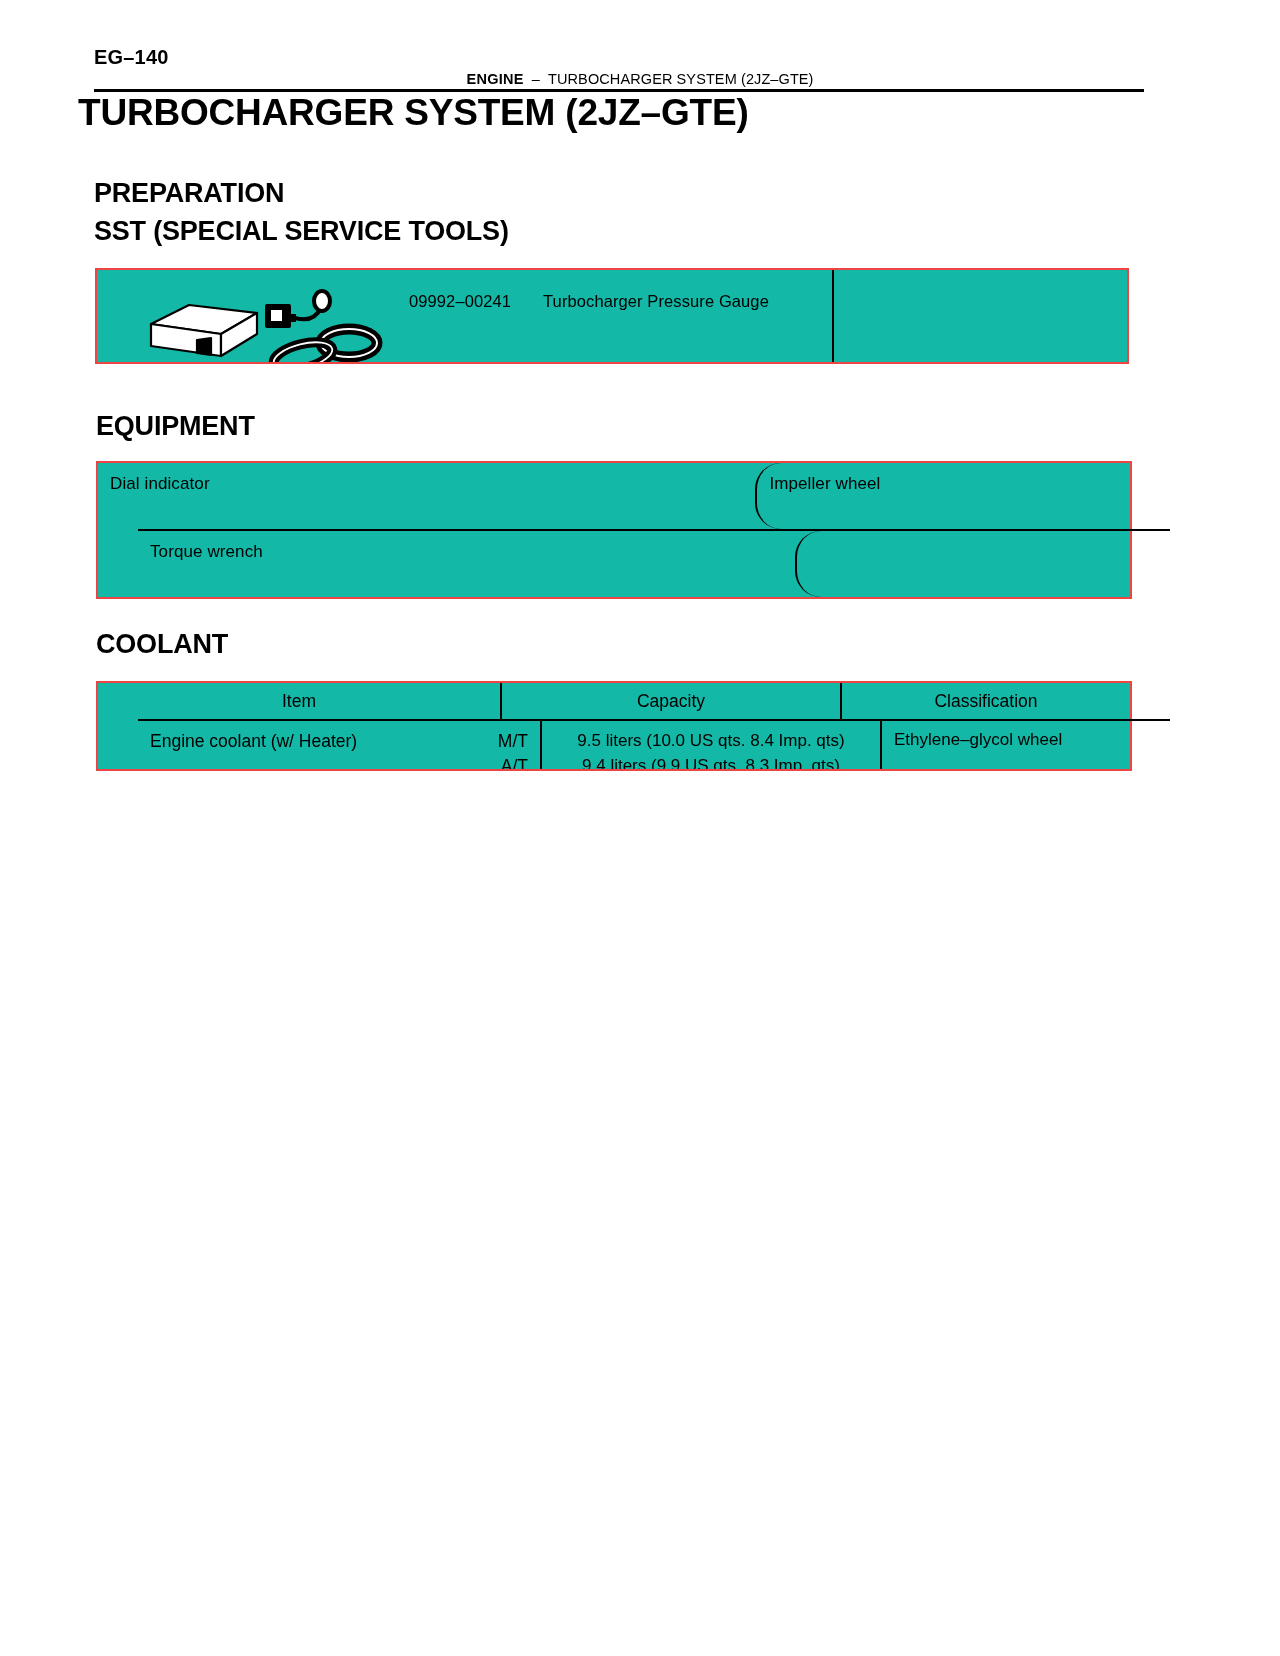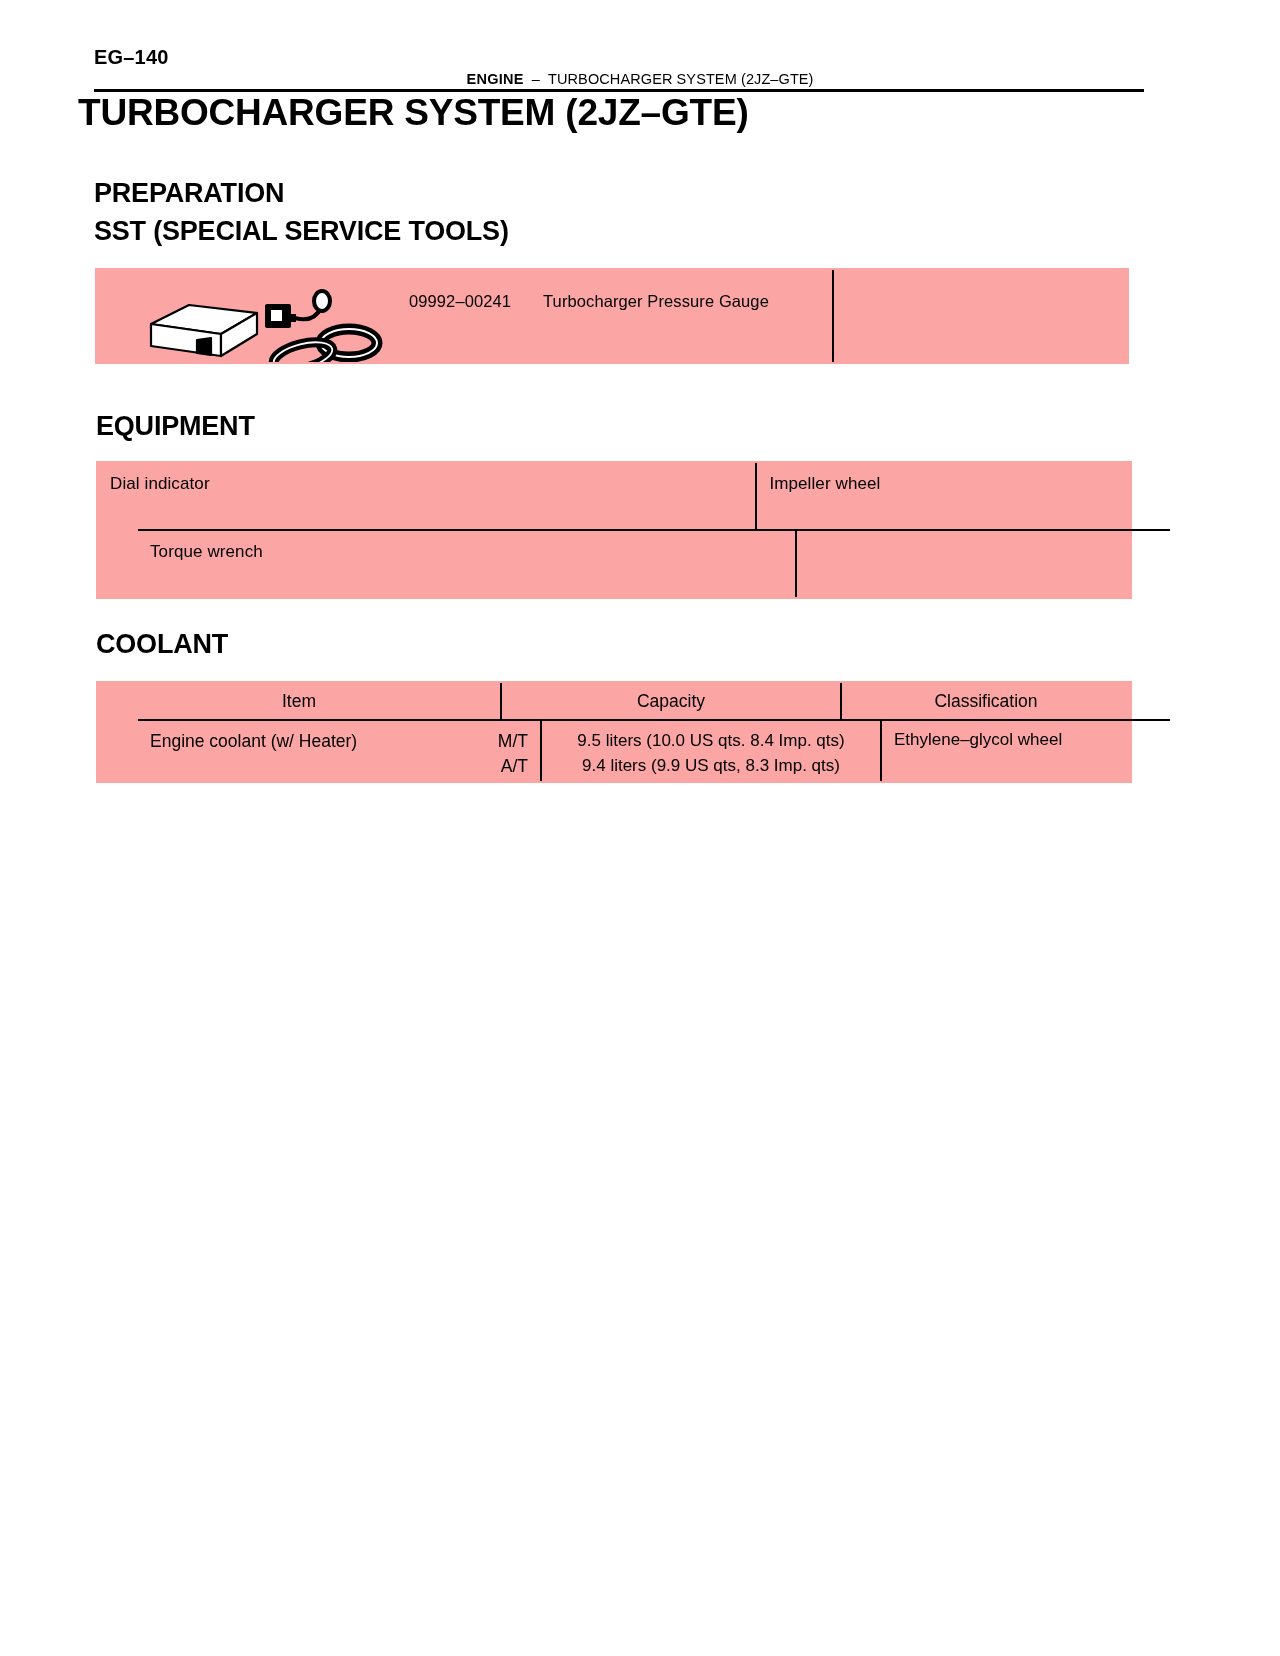--- a/index.html
+++ b/index.html
@@ -91,22 +91,22 @@
     font-weight: bold;
     letter-spacing: -0.2px;
     white-space: nowrap;
   }
   .h2b.equipment { top: 411px; }
   .h2b.coolant   { top: 629px; }
 
   
   .tbl {
     position: absolute;
-    border: 2px solid #fca5a5;
-    background: #fca5a5;
+    border: 2px solid #ef4444;
+    background: #14b8a6;
   }
   .tbl .row {
     display: flex;
     width: 100%;
   }
   .tbl .row + .row {
     border-top: 2px solid #000;
     margin-left: 40px;
   }
   .tbl .cell {
@@ -161,21 +161,21 @@
     padding-left: 32px;
   }
 
   
   .equip-table {
     left: 96px;
     top: 461px;
     width: 1036px;
   }
   .equip-cell-left  { width: 680px; height: 66px; }
-  .equip-cell-right { width: 387px; height: 66px; }
+  .equip-cell-right { width: 387px; height: 66px; border-radius: 26px; }
   .equip-text {
     font-size: 17.5px;
     letter-spacing: 0.1px;
   }
 
   
   .coolant-table {
     left: 96px;
     top: 681px;
     width: 1036px;
@@ -184,21 +184,21 @@
     text-align: center;
     font-size: 17.5px;
     height: 36px;
     padding: 7px 12px;
   }
   .cool-c1 { width: 402px; }
   .cool-c2 { width: 340px; text-align: center; }
   .cool-c3 { width: 290px; }
 
   .cool-body .cell {
-    height: 60px;
+    height: 48px;
     padding: 8px 12px;
   }
   .cool-item-wrap {
     display: flex;
     justify-content: space-between;
     align-items: flex-start;
     width: 100%;
     font-size: 17.5px;
     line-height: 1.45;
   }

